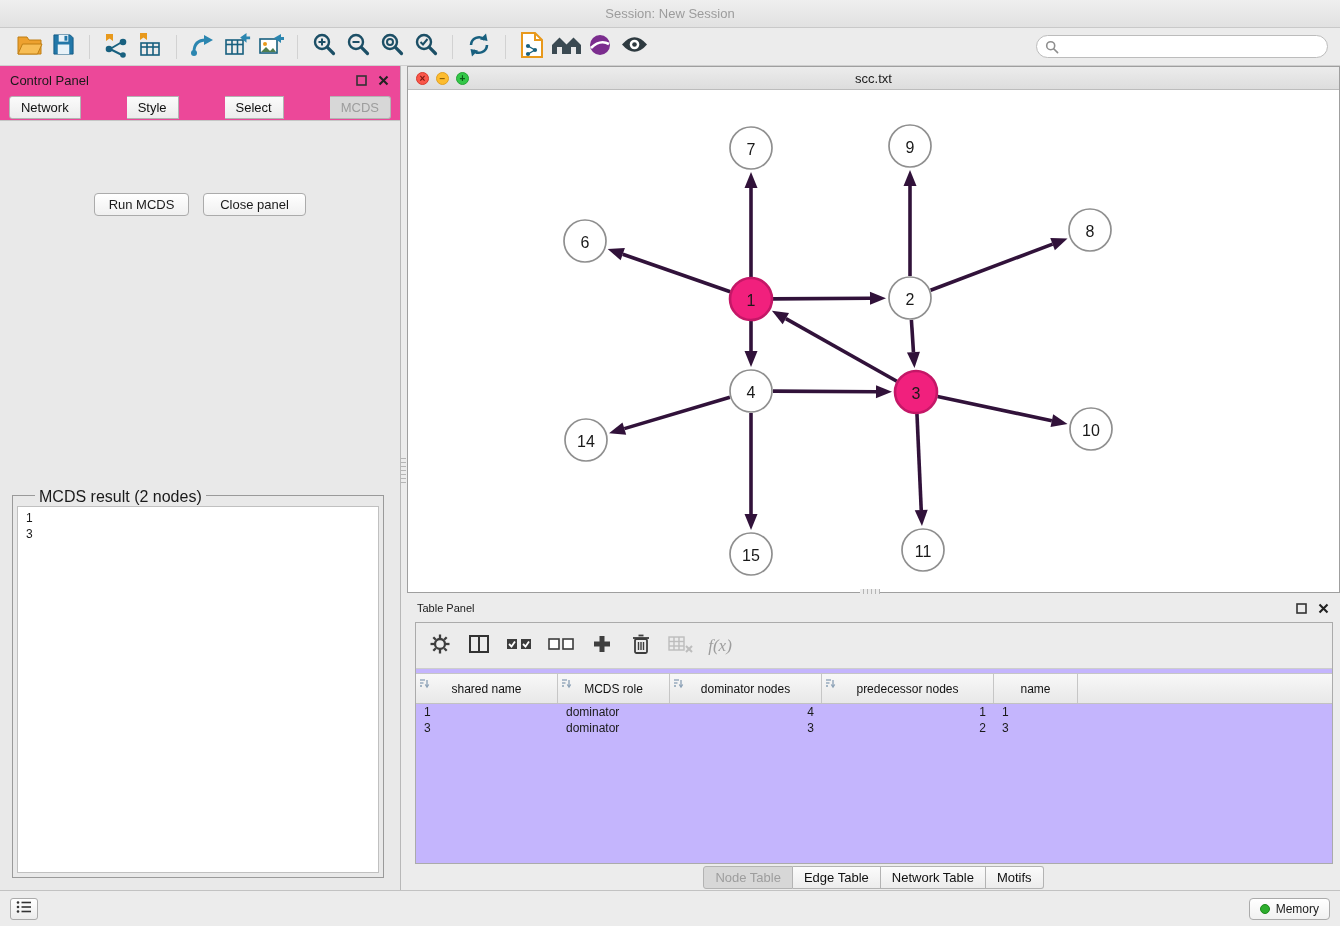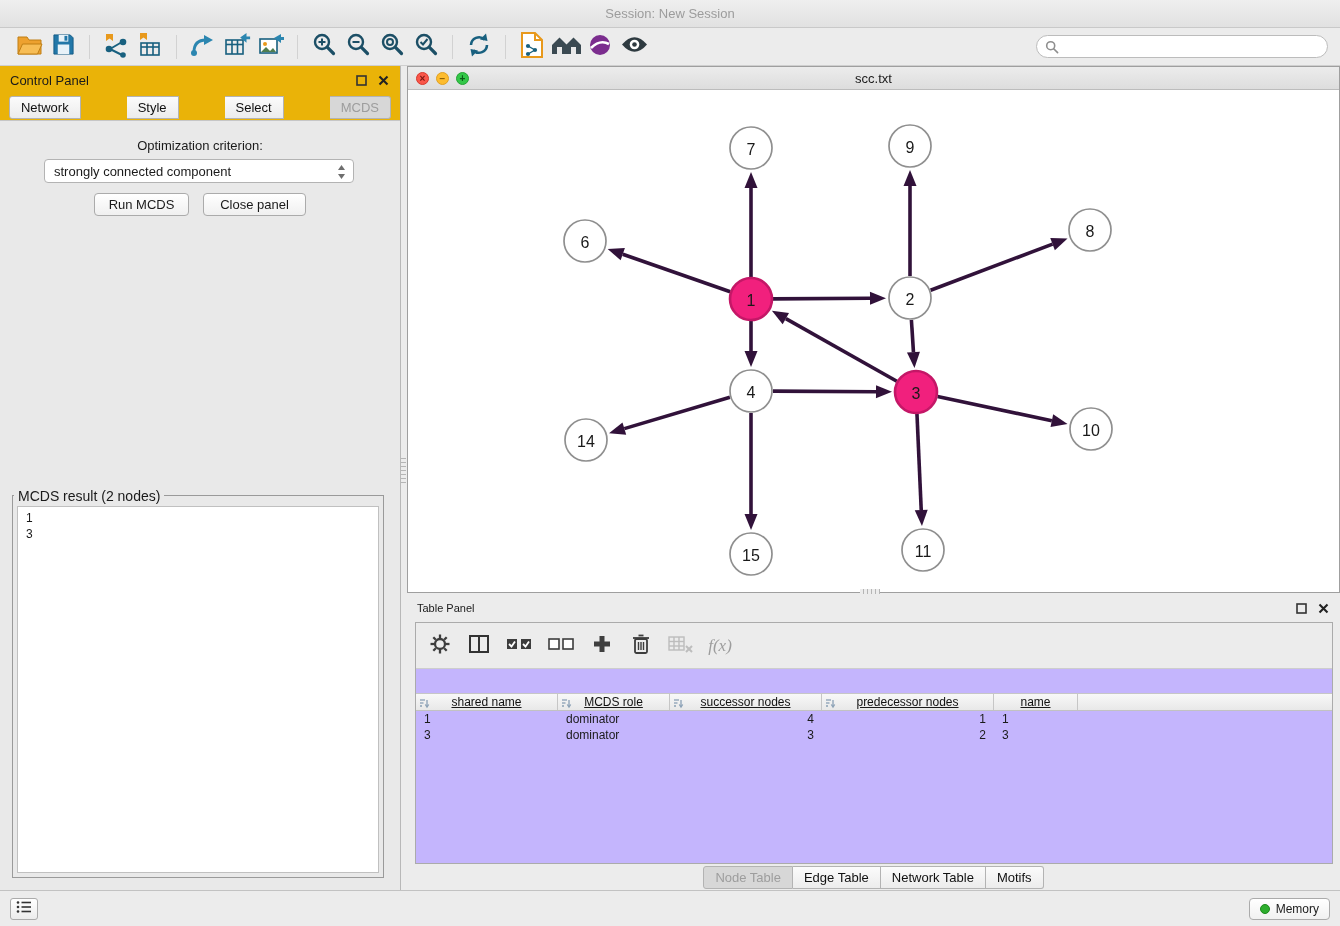--- a/index.html
+++ b/index.html
@@ -11,38 +11,38 @@
 
 
 .toolbar{position:absolute;left:0;top:28px;width:1340px;height:38px;display:flex;align-items:center;padding:0 12px;border-bottom:1px solid #cfcfcf;background:#ececec;}
 .tb-btn{width:34px;height:30px;display:flex;align-items:center;justify-content:center;flex:0 0 auto;}
 .tb-sep{width:1px;height:24px;background:#d2d2d2;margin:0 9px;flex:0 0 auto;}
 .search-wrap{margin-left:auto;position:relative;flex:0 0 auto;}
 .search-input{width:292px;height:23px;border-radius:12px;border:1px solid #bcbcbc;background:#fff;padding:0 10px 0 27px;font-size:12px;outline:none;color:#333;font-family:"Liberation Sans",sans-serif;}
 .search-ic{position:absolute;left:9px;top:5px;}
 
 
-.control-panel{position:absolute;left:0;top:66px;width:401px;height:824px;background:#eab308;border-right:1px solid #b8b8b8;}
+.control-panel{position:absolute;left:0;top:66px;width:401px;height:824px;background:#ec4899;border-right:1px solid #b8b8b8;}
 .cp-header{height:28px;display:flex;align-items:center;padding:0 10px;font-size:13px;}
 .win-btns{margin-left:auto;display:flex;gap:9px;align-items:center;}
 .wbtn{width:13px;height:13px;display:flex;align-items:center;justify-content:center;}
 .cp-tabs{position:absolute;left:0;top:30px;width:100%;display:flex;justify-content:center;gap:46px;}
 .tab{font-size:13px;padding:3px 11px;border:1px solid #b3b3b3;border-left:none;background:linear-gradient(#fbfbfb,#ececec);color:#111;white-space:nowrap;}
 .tab:first-child{border-left:1px solid #b3b3b3;border-radius:3px 0 0 3px;}
 .tab:last-child{border-radius:0 3px 3px 0;}
 .tab.active{background:#d7d7d7;color:#9d9d9d;}
 .cp-body{position:absolute;left:0;top:54px;width:100%;height:770px;background:#e9e9e9;border-top:1px solid #c6c6c6;}
 .opt-label{position:absolute;left:0;top:17px;width:100%;text-align:center;font-size:13px;}
 .opt-select{position:absolute;left:44px;top:38px;width:310px;height:24px;background:#fff;border:1px solid #b3b3b3;border-radius:4px;font-size:13px;display:flex;align-items:center;padding:0 24px 0 9px;}
 .sel-arrows{position:absolute;right:7px;top:4px;}
 .btn{position:absolute;height:23px;background:linear-gradient(#ffffff,#f0f0f0);border:1px solid #ababab;border-radius:4px;font-size:13px;display:flex;align-items:center;justify-content:center;}
 .btn-run{left:94px;top:72px;width:95px;}
 .btn-close{left:203px;top:72px;width:103px;}
 .result-box{position:absolute;left:12px;top:374px;width:372px;height:383px;border:1px solid #9a9a9a;}
-.result-legend{position:absolute;top:-8px;left:1px;background:#e9e9e9;padding:0 4px;font-size:14px;}
+.result-legend{position:absolute;top:-8px;left:22px;background:#e9e9e9;padding:0 4px;font-size:16px;}
 .result-list{position:absolute;left:4px;top:10px;right:4px;bottom:4px;background:#fff;border:1px solid #c0c0c0;font-size:12px;line-height:16px;padding:3px 8px;}
 
 
 .net-window{position:absolute;left:407px;top:66px;width:933px;height:527px;border:1px solid #9f9f9f;background:#fff;}
 .net-titlebar{height:23px;background:linear-gradient(#ececec,#dddddd);border-bottom:1px solid #bcbcbc;position:relative;display:flex;align-items:center;justify-content:center;font-size:13px;}
 .traffic{position:absolute;left:8px;top:5px;display:flex;gap:7px;}
 .tl{width:13px;height:13px;border-radius:50%;display:flex;align-items:center;justify-content:center;font-size:10px;font-weight:bold;line-height:1;}
 .tl.red{background:#f95649;border:1px solid #d8382c;color:#7b1510;}
 .tl.yellow{background:#fdbc2e;border:1px solid #e0a022;color:#8a5e03;}
 .tl.green{background:#33c748;border:1px solid #24a334;color:#0a5b17;}
@@ -54,21 +54,21 @@
 .v-grip{position:absolute;left:401px;top:455px;width:5px;height:28px;background:repeating-linear-gradient(#ececec 0 3px,#b5b5b5 3px 4px);}
 .h-grip{position:absolute;left:860px;top:589px;width:20px;height:5px;background:repeating-linear-gradient(90deg,#ececec 0 3px,#b5b5b5 3px 4px);}
 
 
 .table-panel{position:absolute;left:407px;top:595px;width:933px;height:295px;background:#ececec;}
 .tp-header{height:26px;display:flex;align-items:center;padding:0 10px;font-size:11px;}
 .tp-body{position:absolute;left:8px;top:27px;width:918px;height:242px;background:#c4b5fd;border:1px solid #ababab;overflow:hidden;}
 .tp-toolbar{height:46px;background:#ececec;border-bottom:1px solid #cdcdcd;display:flex;align-items:center;gap:15px;padding:0 12px;}
 .tp2-btn{display:flex;align-items:center;justify-content:center;min-width:24px;height:28px;}
 .fx{font-family:"Liberation Serif",serif;font-style:italic;font-size:17px;color:#9d9d9d;}
-.grid-header{display:flex;height:18px;margin-top:24px;border-top:1px solid #c6c6c6;border-bottom:1px solid #c2c2c2;background:linear-gradient(#f8f8f8,#e8e8e8);text-decoration:underline;}
+.grid-header{display:flex;height:31px;margin-top:4px;border-top:1px solid #c6c6c6;border-bottom:1px solid #c2c2c2;background:linear-gradient(#f8f8f8,#e8e8e8);}
 .col-h{position:relative;border-right:1px solid #c6c6c6;font-size:12px;display:flex;align-items:center;justify-content:center;color:#111;flex:0 0 auto;}
 .sort-ic{position:absolute;left:3px;top:4px;}
 .tp-row{display:flex;height:16px;font-size:12px;}
 .cell{display:flex;align-items:center;flex:0 0 auto;padding:0 8px;}
 .cell.ar{justify-content:flex-end;}
 .tp-tabs{position:absolute;left:0;top:271px;width:100%;display:flex;justify-content:center;}
 
 
 .statusbar{position:absolute;left:0;top:890px;width:1340px;height:36px;border-top:1px solid #c2c2c2;display:flex;align-items:center;padding:0 10px;background:#ececec;}
 .sb-left-btn{width:28px;height:22px;border:1px solid #ababab;border-radius:3px;background:linear-gradient(#fff,#ececec);display:flex;align-items:center;justify-content:center;}
@@ -243,28 +243,20 @@
         </span>
     </span>
   </div>
   <div class="cp-tabs">
     <div class="tab">Network</div>
     <div class="tab">Style</div>
     <div class="tab">Select</div>
     <div class="tab active">MCDS</div>
   </div>
   <div class="cp-body">
-    <div class="opt-label">Optimization criterion:</div>
-    <div class="opt-select">
-      <span>strongly connected component</span>
-      <span class="sel-arrows"><svg width="9" height="16" viewBox="0 0 9 16">
-            <path d="M4.5 1 L8 6 H1 z" fill="#6e6e6e"></path>
-            <path d="M4.5 15 L1 10 h7 z" fill="#6e6e6e"></path>
-          </svg></span>
-    </div>
     <div class="btn btn-run">Run MCDS</div>
     <div class="btn btn-close">Close panel</div>
     <div class="result-box">
       <span class="result-legend">MCDS result (2 nodes)</span>
       <div class="result-list">
         <div>1</div>
         <div>3</div>
       </div>
     </div>
   </div>
@@ -453,21 +445,21 @@
       <div class="col-h" style="width:152px;">
         <span class="sort-ic"><svg width="11" height="11" viewBox="0 0 11 11">
               <g stroke="#8aa0b5" stroke-width="1.3" fill="none">
                 <line x1="1" y1="2" x2="6" y2="2"></line>
                 <line x1="1" y1="5" x2="4.5" y2="5"></line>
                 <line x1="1" y1="8" x2="3" y2="8"></line>
                 <line x1="8" y1="2" x2="8" y2="8"></line>
                 <path d="M6.3 6.5 L8 9 L9.7 6.5"></path>
               </g>
             </svg></span>
-        <span>successor nodes</span>
+        <span>dominator nodes</span>
       </div>
       <div class="col-h" style="width:172px;">
         <span class="sort-ic"><svg width="11" height="11" viewBox="0 0 11 11">
               <g stroke="#8aa0b5" stroke-width="1.3" fill="none">
                 <line x1="1" y1="2" x2="6" y2="2"></line>
                 <line x1="1" y1="5" x2="4.5" y2="5"></line>
                 <line x1="1" y1="8" x2="3" y2="8"></line>
                 <line x1="8" y1="2" x2="8" y2="8"></line>
                 <path d="M6.3 6.5 L8 9 L9.7 6.5"></path>
               </g>

